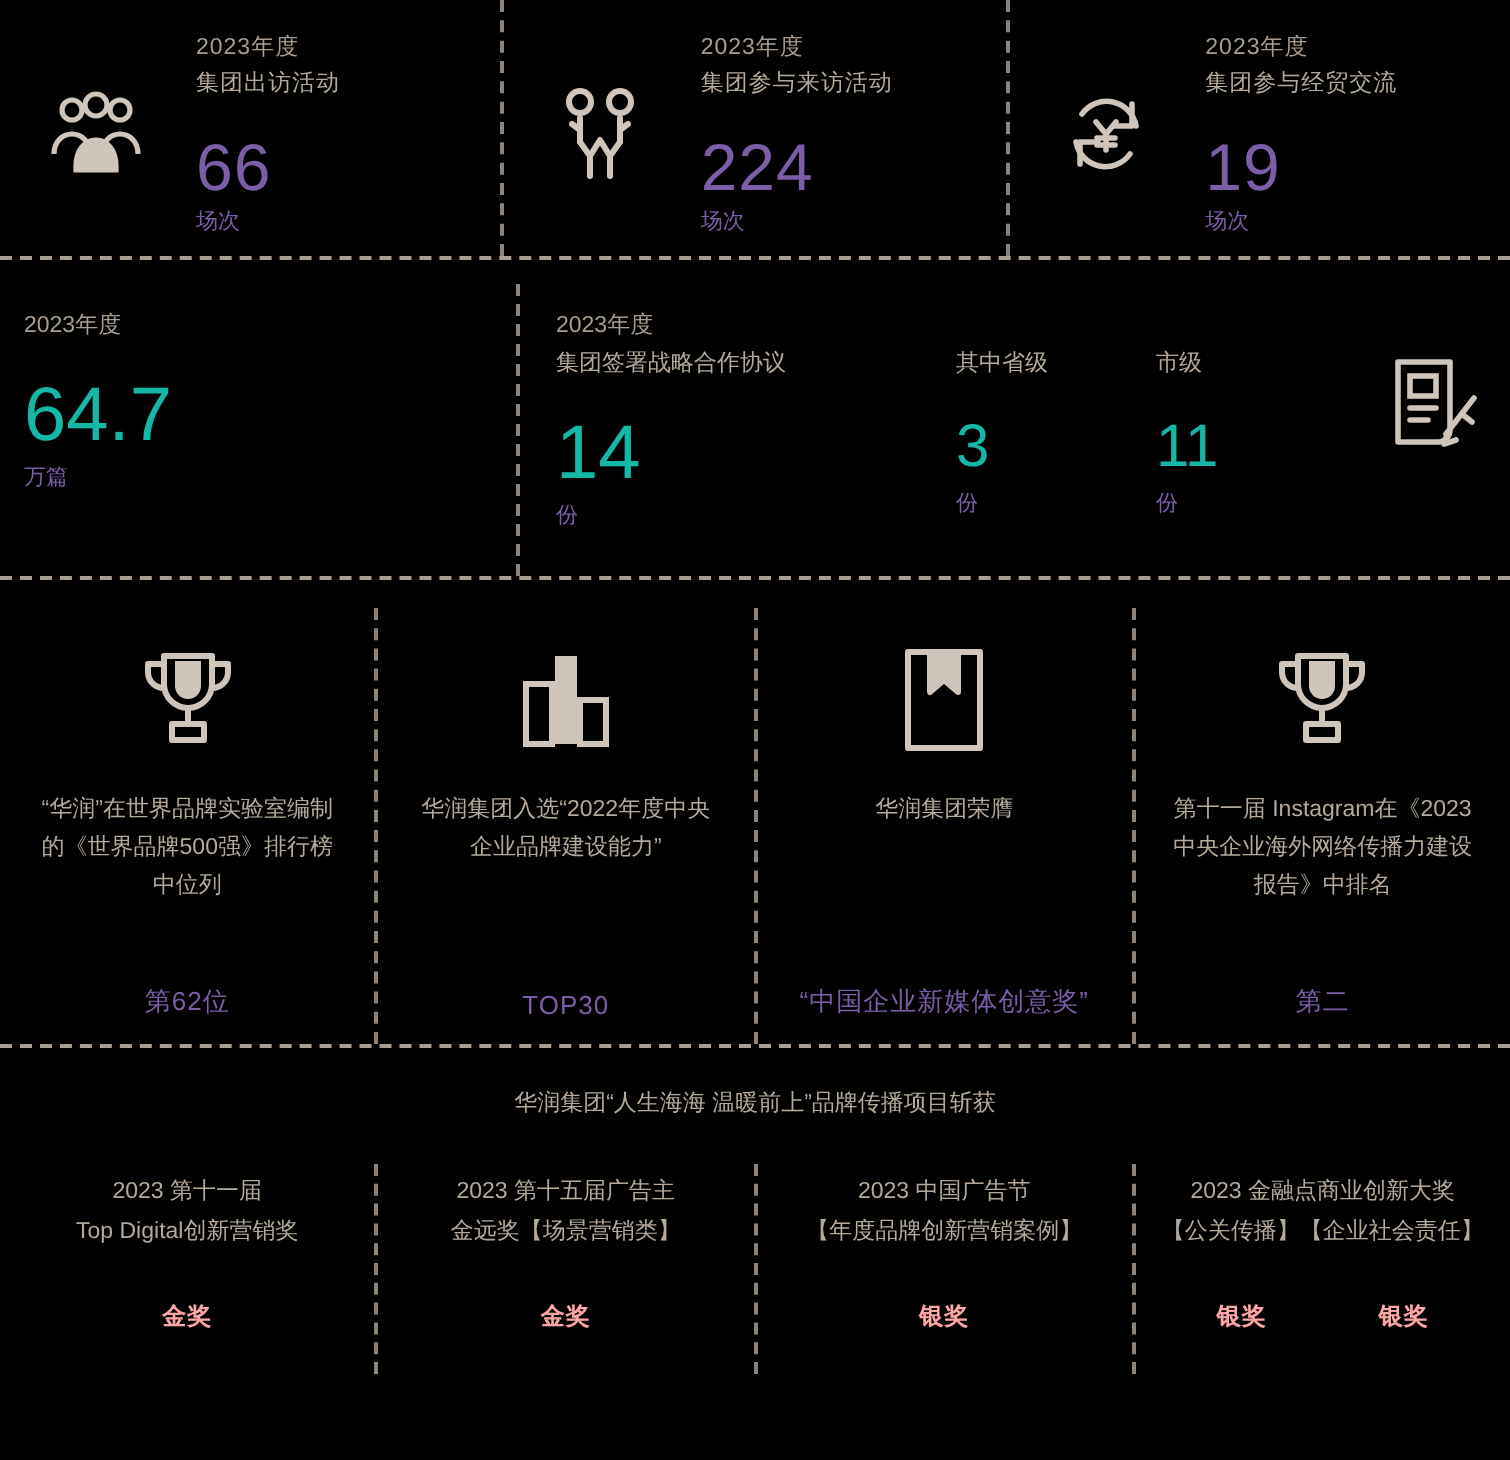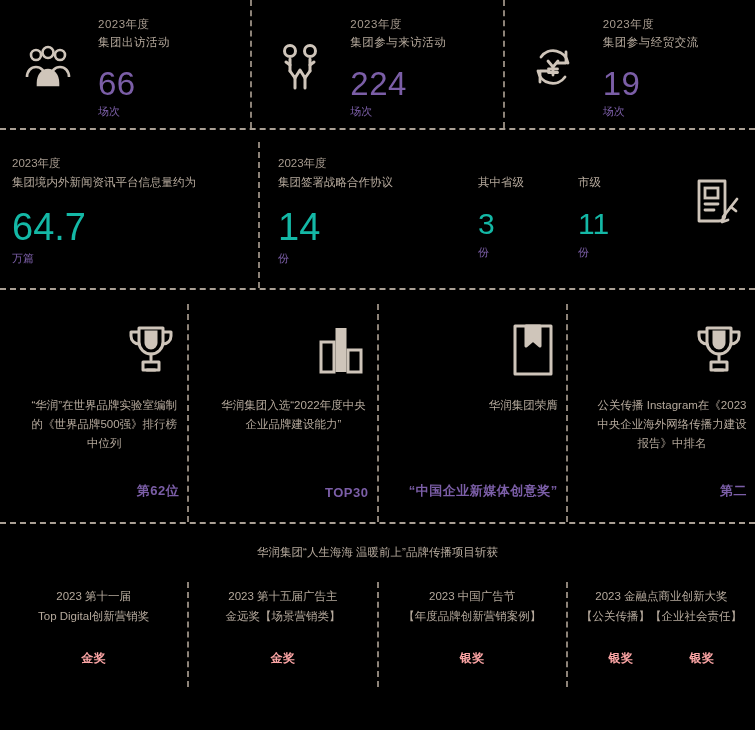--- a/index.html
+++ b/index.html
@@ -140,38 +140,38 @@
     display: flex;
     height: 232px;
     align-items: stretch;
     padding-top: 14px;
     box-sizing: border-box;
   }
   .s3cell {
     flex: 1 1 0;
     display: flex;
     flex-direction: column;
-    align-items: flex-end;
+    align-items: center;
     padding: 10px 8px 0 8px;
     box-sizing: border-box;
   }
   .s3icon { height: 72px; display: flex; align-items: center; }
   .s3text {
     font-size: 11.5px;
     color: #b5a99c;
     line-height: 19px;
     text-align: center;
     margin-top: 10px;
     max-width: 150px;
   }
   .s3award {
     margin-top: auto;
-    margin-bottom: 22px;
+    margin-bottom: 12px;
     font-size: 13px;
-    font-weight: bold;
+    font-weight: normal;
     color: #7b5ea7;
     letter-spacing: .5px;
   }
 
   
   .row4 {
     padding-top: 18px;
     box-sizing: border-box;
   }
   .s4head {
@@ -289,21 +289,20 @@
     </div>
 
   </div>
 
   <div class="hdivider"></div>
 
   <div class="row2">
 
     <div class="s2left">
       <div class="s2year">2023年度</div>
-      <div class="s2title">集团境内外新闻资讯平台信息量约为</div>
       <div class="s2num">64.7</div>
       <div class="s2unit">万篇</div>
     </div>
 
     <div class="vdivider"></div>
 
     <div class="s2mid">
 
       <div class="s2sub s2col-a">
         <div class="s2year">2023年度</div>
@@ -396,21 +395,21 @@
         <svg width="56" height="56" viewBox="0 0 56 56" fill="none" stroke="#cfc5ba" stroke-width="3">
           <path d="M16 6h24v14a12 12 0 0 1-24 0z" stroke-linejoin="round"></path>
           <path d="M16 10H8v4c0 5 4 8 8 8" stroke-linejoin="round"></path>
           <path d="M40 10h8v4c0 5-4 8-8 8" stroke-linejoin="round"></path>
           <path d="M23 10h10v11a5 5 0 0 1-10 0z" fill="#cfc5ba" stroke="#cfc5ba"></path>
           <path d="M28 32v6" stroke-linecap="round"></path>
           <path d="M20 40h16v8H20z" stroke-linejoin="round"></path>
           <path d="M24 48h8" stroke-linecap="round"></path>
         </svg>
       </div>
-      <div class="s3text">公关传播 Instagram在《2023中央企业海外网络传播力建设报告》中排名</div>
+      <div class="s3text">第十一届 Instagram在《2023中央企业海外网络传播力建设报告》中排名</div>
       <div class="s3award">第二</div>
     </div>
 
   </div>
 
   <div class="hdivider"></div>
 
   <div class="row4">
     <div class="s4head">华润集团“人生海海 温暖前上”品牌传播项目斩获</div>
 

